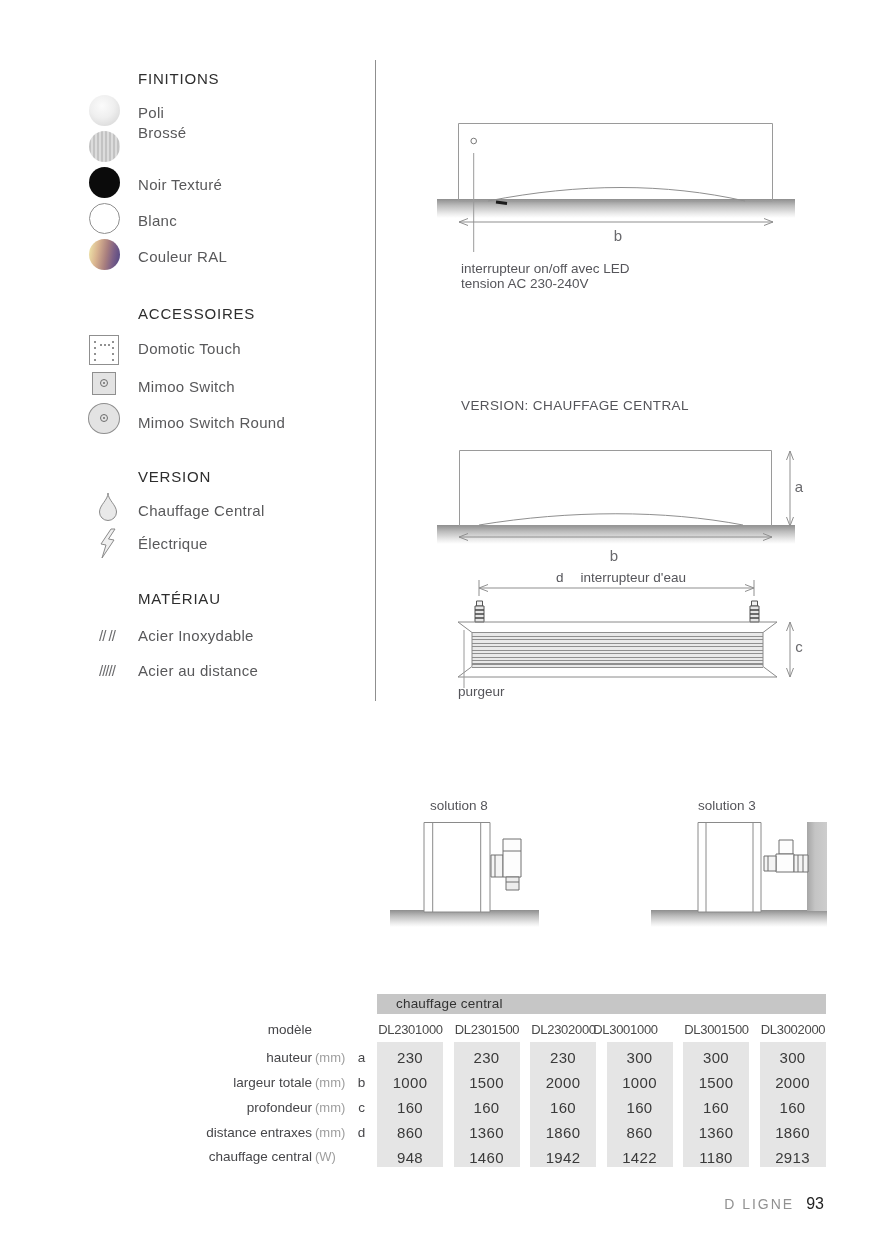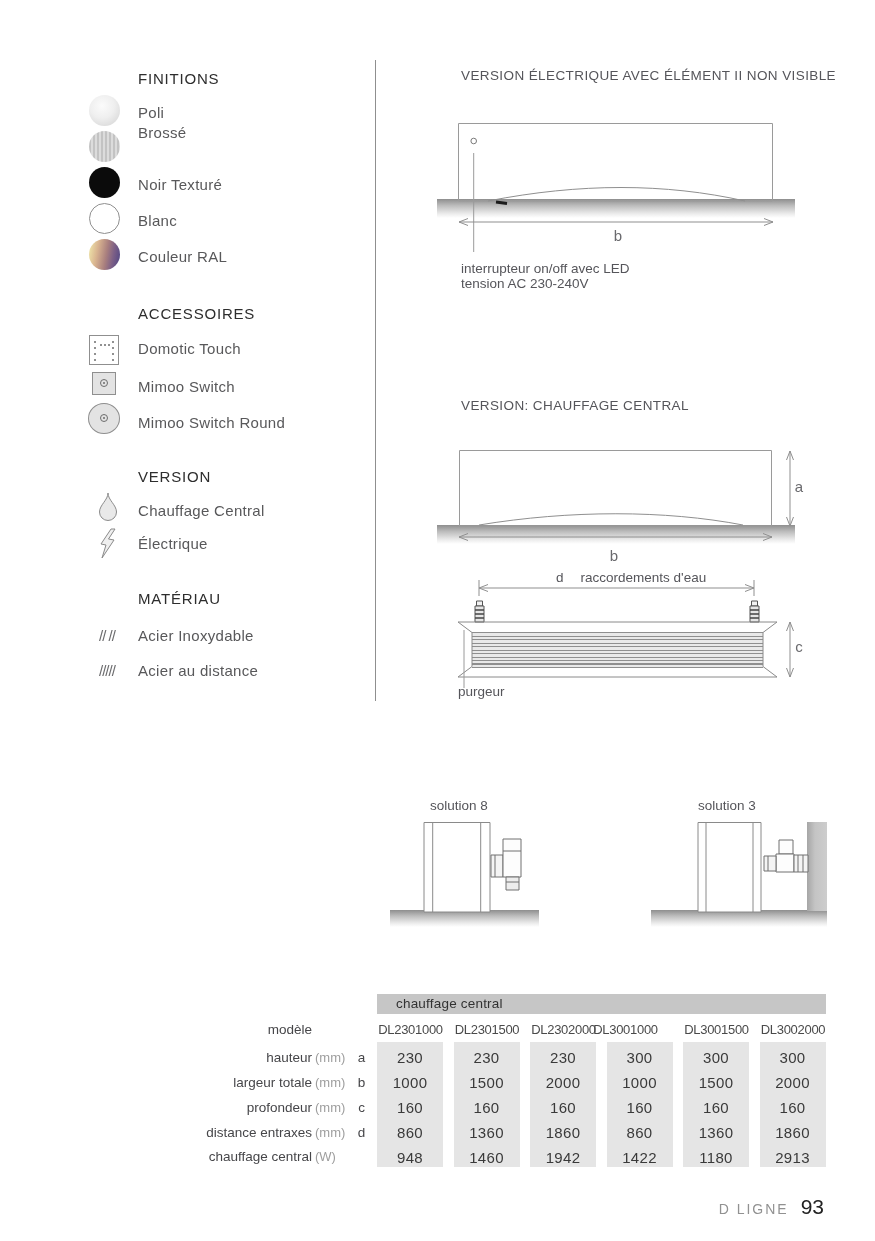--- a/index.html
+++ b/index.html
@@ -38,21 +38,21 @@
           font-size:13.5px; color:#323232; line-height:20px; padding-left:19px; letter-spacing:.2px; }
   .model-h { position:absolute; top:1022px; width:77px; text-align:center; font-size:13px;
              color:#4a4a4a; letter-spacing:-.3px; white-space:nowrap; }
   .colblock { position:absolute; top:1042px; width:66px; height:125px; background:#e5e5e5; padding-top:3px; }
   .colblock div { height:25px; line-height:25px; text-align:center; font-size:15px; color:#3a3a3a; letter-spacing:.3px; }
   .rowlab { position:absolute; left:100px; width:241px; text-align:right; font-size:13.5px; color:#464649; white-space:nowrap; }
   .rowlab .unit { display:inline-block; width:26px; margin-left:3px; text-align:left; font-size:13px; color:#9e9e9e; }
   .letter { position:absolute; left:354px; width:15px; text-align:center; font-size:13.5px; color:#464649; }
   .footer { position:absolute; right:51px; top:1195px; display:flex; align-items:baseline; gap:12px; }
   .footer .brand { font-size:14px; color:#919191; letter-spacing:2px; }
-  .footer .pnum { font-size:21px; color:#222; }
+  .footer .pnum { font-size:16px; color:#222; }
 </style>
 </head>
 <body>
 
 <div class="page">
 
   <div class="sec-title" style="top:70px">FINITIONS</div>
   <div class="swatch sw-poli" style="top:95px"></div>
   <div class="swatch sw-brosse" style="top:131px"></div>
   <div class="swatch sw-noir" style="top:167px"></div>
@@ -99,21 +99,20 @@
   <div class="leg-label" style="top:535px">Électrique</div>
 
   <div class="sec-title" style="top:590px">MATÉRIAU</div>
   <div class="hatch" style="top:627px">// //</div>
   <div class="hatch" style="top:662px">/////</div>
   <div class="leg-label" style="top:627px">Acier Inoxydable</div>
   <div class="leg-label" style="top:662px">Acier au distance</div>
 
   <div class="divider"></div>
 
-  <div class="diag-title" style="left:461px;top:68px">VERSION ÉLECTRIQUE AVEC ÉLÉMENT II NON VISIBLE</div>
   <div class="floor" style="left:437px;top:199px;width:358px;height:19px"></div>
   <svg class="linework" style="left:430px;top:115px" width="380" height="145" viewBox="0 0 380 145">
     <rect x="28.5" y="8.5" width="314" height="77.5" fill="none" stroke="#9a9a9a" stroke-width="1"></rect>
     <path d="M58 86 C150 68 235 68 315 86" fill="none" stroke="#8f8f8f" stroke-width="1"></path>
     <line x1="66" y1="87" x2="77" y2="88.5" stroke="#1c1c1c" stroke-width="3"></line>
     <circle cx="43.7" cy="26" r="2.8" fill="none" stroke="#7a7a7a" stroke-width="1"></circle>
     <line x1="43.7" y1="38" x2="43.7" y2="137" stroke="#9a9a9a" stroke-width="1"></line>
     <path d="M29 107 H343 M29 107 L38 103.5 M29 107 L38 110.5 M343 107 L334 103.5 M343 107 L334 110.5" fill="none" stroke="#8f8f8f" stroke-width="1"></path>
   </svg>
   <div class="dim-label" style="left:606px;top:227px;width:24px">b</div>
@@ -126,21 +125,21 @@
     <rect x="29.5" y="8.5" width="312" height="75.5" fill="none" stroke="#9a9a9a" stroke-width="1"></rect>
     <path d="M49 83 C140 68 235 68 313 83" fill="none" stroke="#8f8f8f" stroke-width="1"></path>
     <path d="M360 9 V84 M360 9 L356.5 18 M360 9 L363.5 18 M360 84 L356.5 75 M360 84 L363.5 75" fill="none" stroke="#8f8f8f" stroke-width="1"></path>
     <path d="M29 95 H342 M29 95 L38 91.5 M29 95 L38 98.5 M342 95 L333 91.5 M342 95 L333 98.5" fill="none" stroke="#8f8f8f" stroke-width="1"></path>
   </svg>
   <div class="dim-label" style="left:791px;top:478px;width:16px">a</div>
   <div class="dim-label" style="left:602px;top:547px;width:24px">b</div>
 
   <div class="note" style="left:556px;top:570px;display:flex;gap:17px">
     <span>d</span>
-    <span>raccordements d'eau</span>
+    <span>interrupteur d'eau</span>
   </div>
   <div class="stripes" style="left:472px;top:632px;width:291px;height:36px"></div>
   <svg class="linework" style="left:430px;top:568px" width="380" height="132" viewBox="0 0 380 132">
     <path d="M49 20 H324 M49 20 L58 16.5 M49 20 L58 23.5 M324 20 L315 16.5 M324 20 L315 23.5 M49 12 V28 M324 12 V28" fill="none" stroke="#8f8f8f" stroke-width="1"></path>
     <rect x="46.5" y="33" width="6" height="5" fill="#f2f2f2" stroke="#555" stroke-width="1"></rect>
     <rect x="45" y="38" width="9" height="16" fill="#e6e6e6" stroke="#555" stroke-width="1"></rect>
     <path d="M45 42 H54 M45 46 H54 M45 50 H54" stroke="#444" stroke-width="1.4"></path>
     <rect x="321.5" y="33" width="6" height="5" fill="#f2f2f2" stroke="#555" stroke-width="1"></rect>
     <rect x="320" y="38" width="9" height="16" fill="#e6e6e6" stroke="#555" stroke-width="1"></rect>
     <path d="M320 42 H329 M320 46 H329 M320 50 H329" stroke="#444" stroke-width="1.4"></path>

